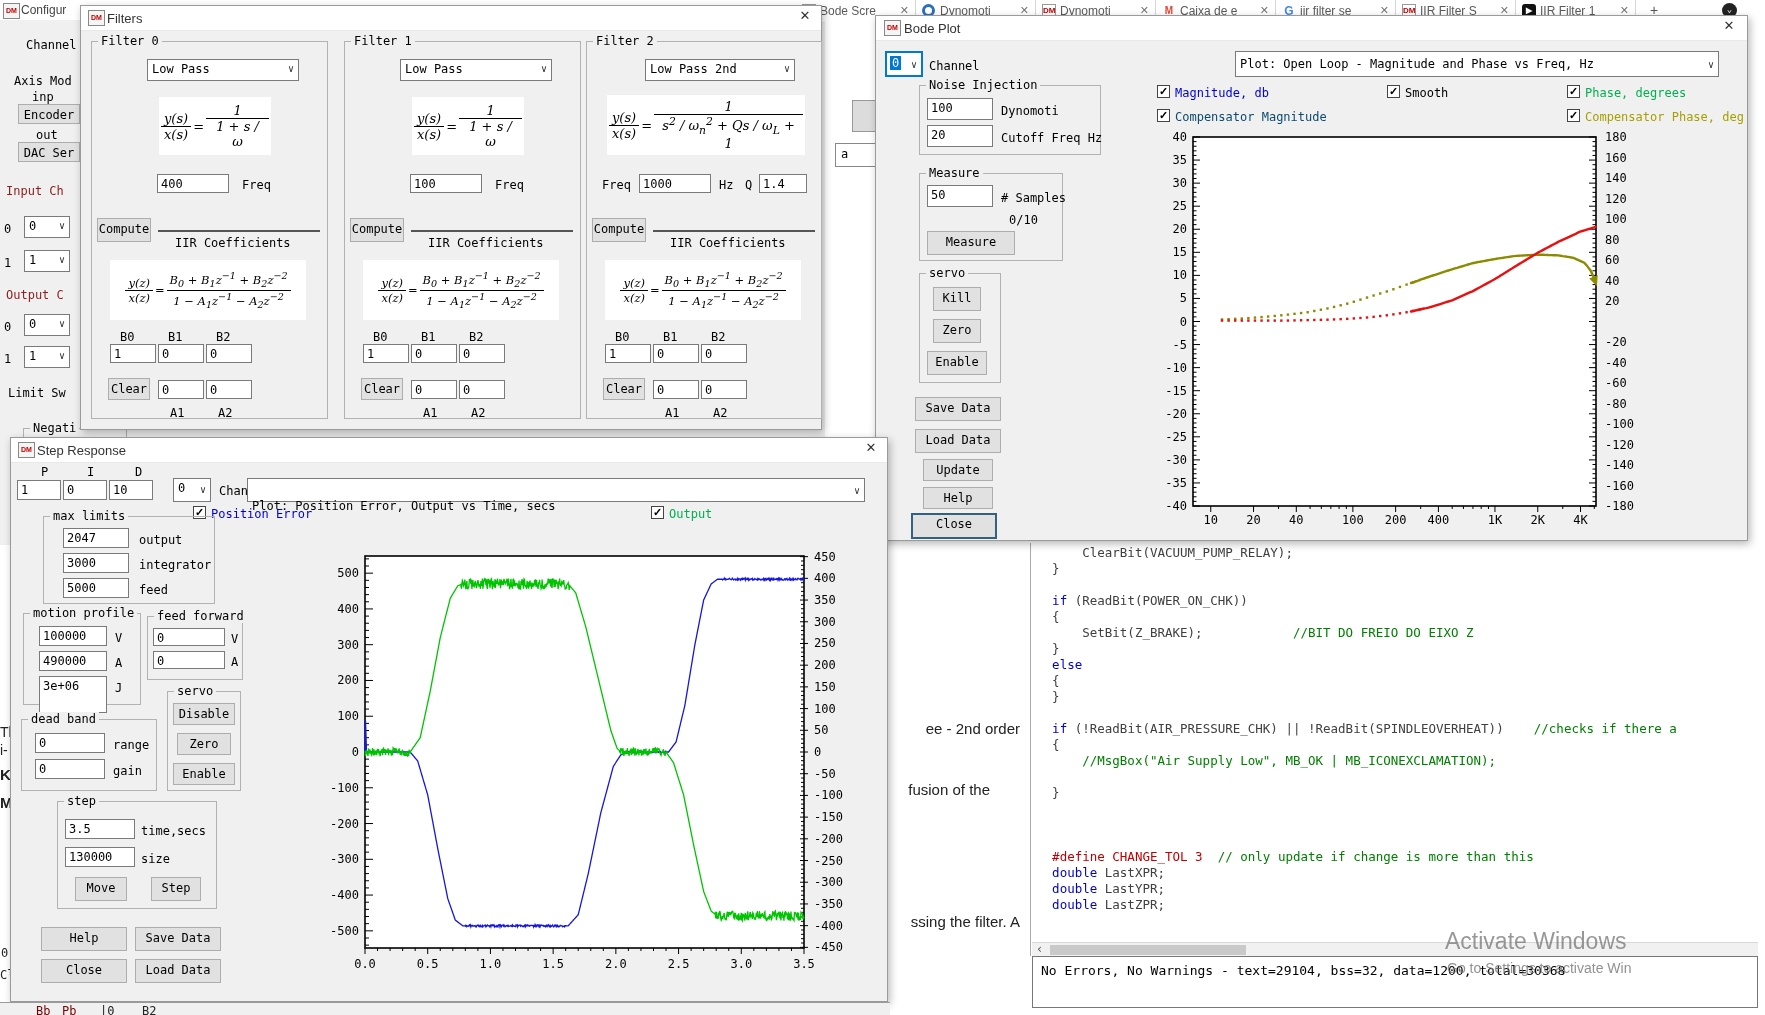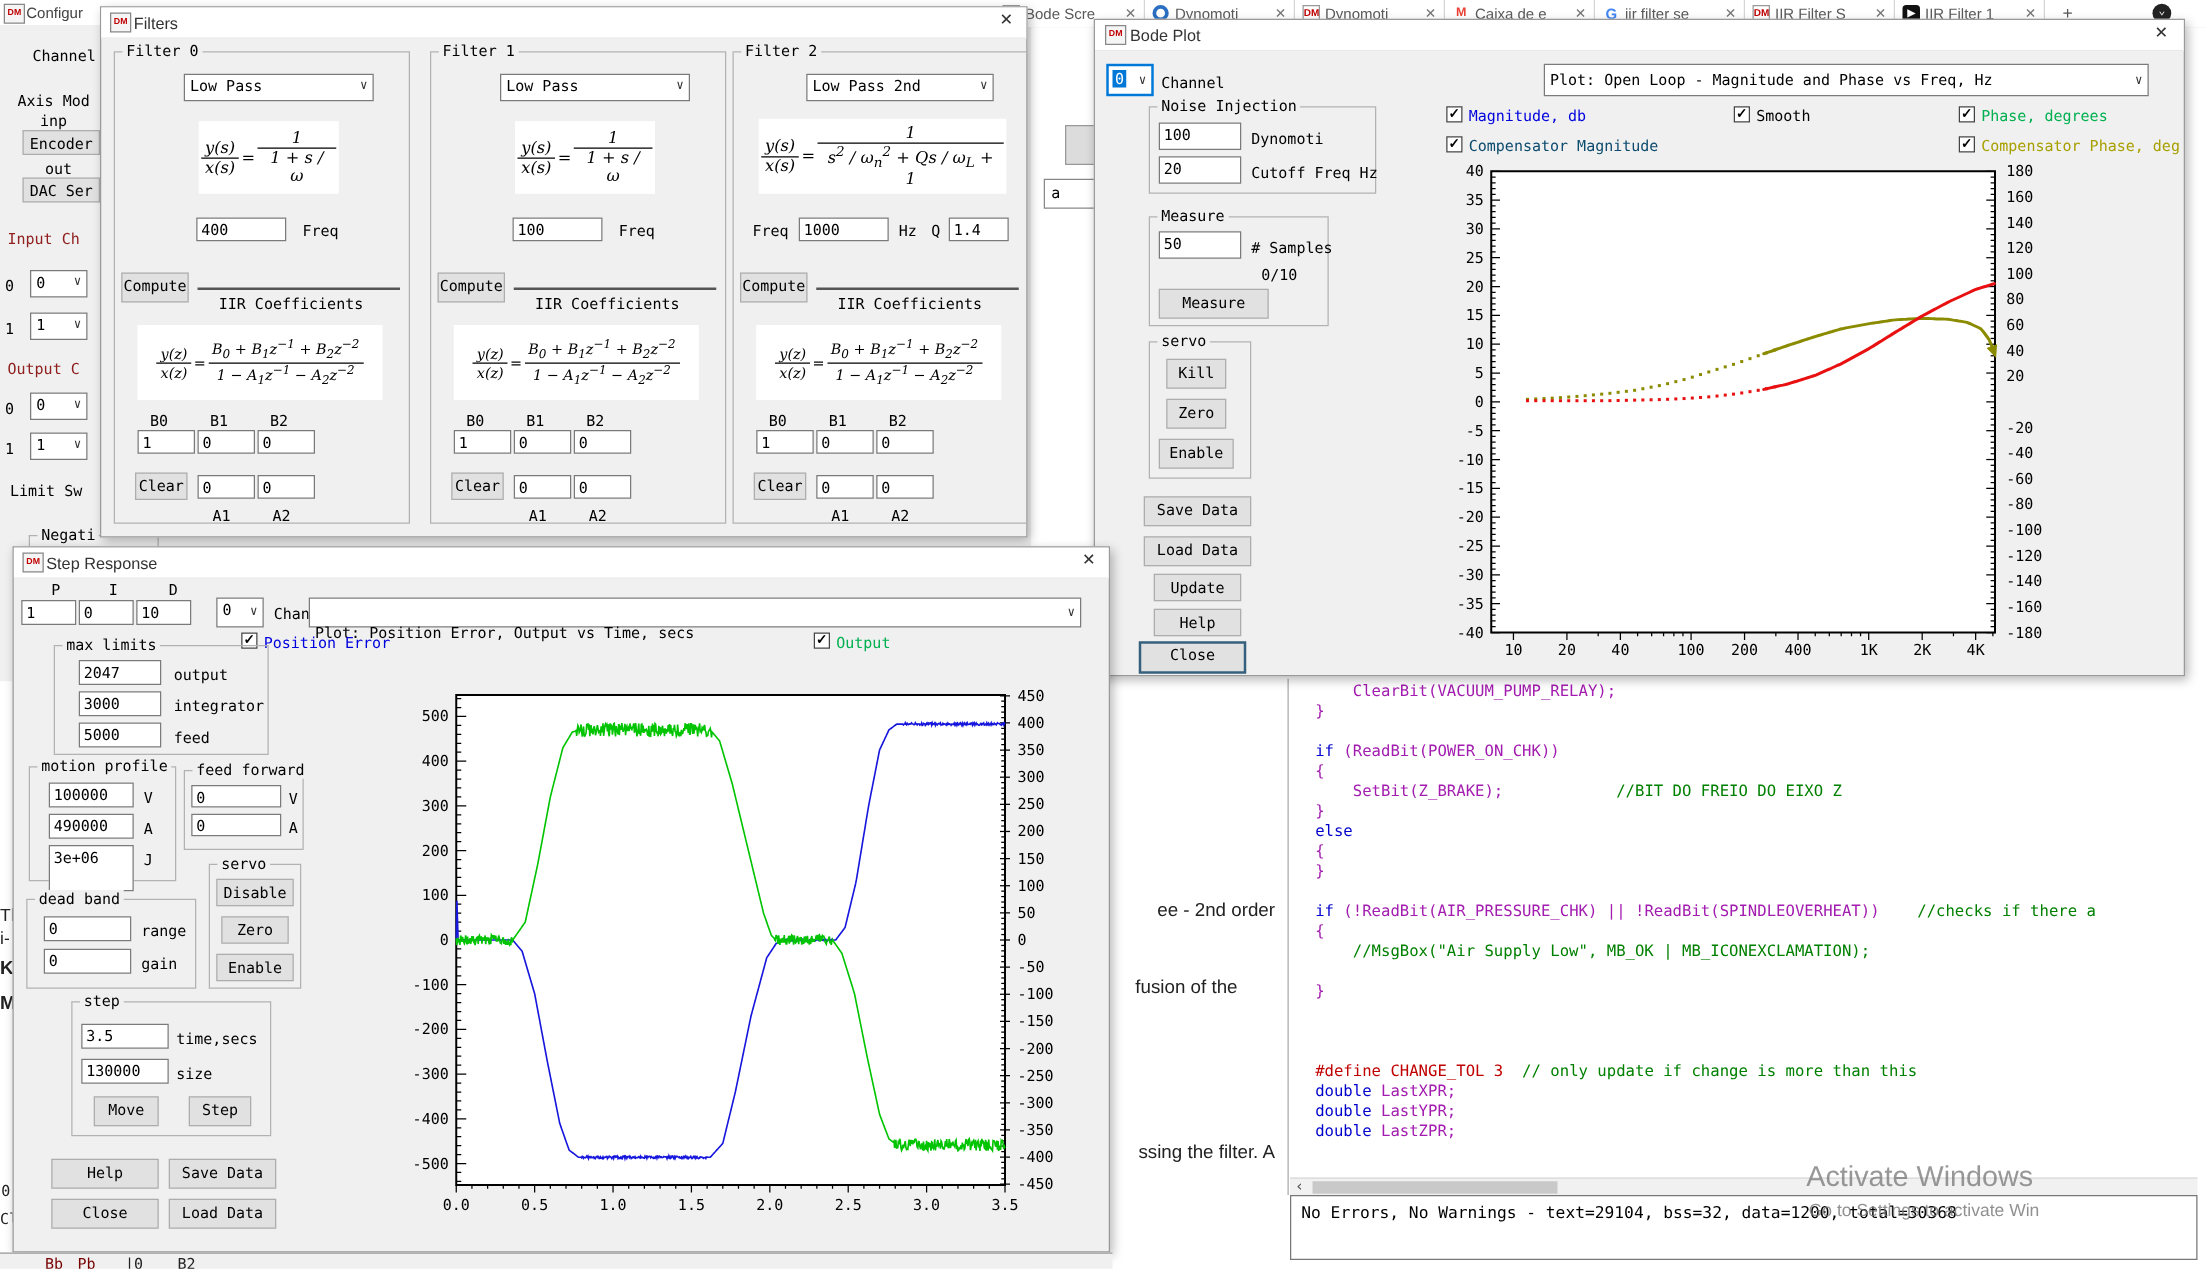--- a/index.html
+++ b/index.html
@@ -37,21 +37,21 @@
        font-size:12px;color:#4a4a4a;cursor:pointer}
   .tab .tl{position:absolute;left:24px;top:4px;width:66px;overflow:hidden;white-space:nowrap;color:#5a5a5a}
   .tab .tx{position:absolute;right:6px;top:4px;color:#777;font-size:11px}
   .ti{position:absolute;left:6px;top:4px;width:14px;height:14px;font:bold 10px "Liberation Sans",sans-serif;text-align:center;line-height:14px}
   .ti-dm{color:#c00000;font-size:8px;border:1px solid #999;box-sizing:border-box;line-height:11px}
   .ti-circle{border:3px solid #2a6fc2;border-radius:50%;box-sizing:border-box;width:13px;height:13px}
   .ti-gmail{color:#ea4335}
   .ti-google{color:#4285f4;font-size:12px}
   .ti-play{background:#111;color:#fff;border-radius:3px;font-size:8px;line-height:14px}
   .cl{white-space:pre;font:12.5px "DejaVu Sans Mono",monospace;line-height:16px;height:16px}
-  .c-p{color:#a21caf}.c-k{color:#0000cc}.c-g{color:#008000}.c-d{color:#c00000}
+  .c-p{color:#404040}.c-k{color:#0000cc}.c-g{color:#008000}.c-d{color:#c00000}
   .pagetxt{position:absolute;font-family:"Liberation Sans",sans-serif;font-size:15px;color:#222;white-space:nowrap}
   .fragtxt{position:absolute;font:12px "DejaVu Sans Mono",monospace;color:#222;white-space:nowrap}
   svg text{font-family:"DejaVu Sans Mono",monospace;font-size:12px;fill:#000}
 </style>
 </head>
 <body>
 
 <div class="abs" style="left:0;top:0;width:825px;height:1015px;background:#f0f0f0;z-index:1">
   <div class="abs" style="left:0;top:0;width:825px;height:20px;background:#fff">
     <span class="dmico" style="left:3px;top:3px">DM</span>

